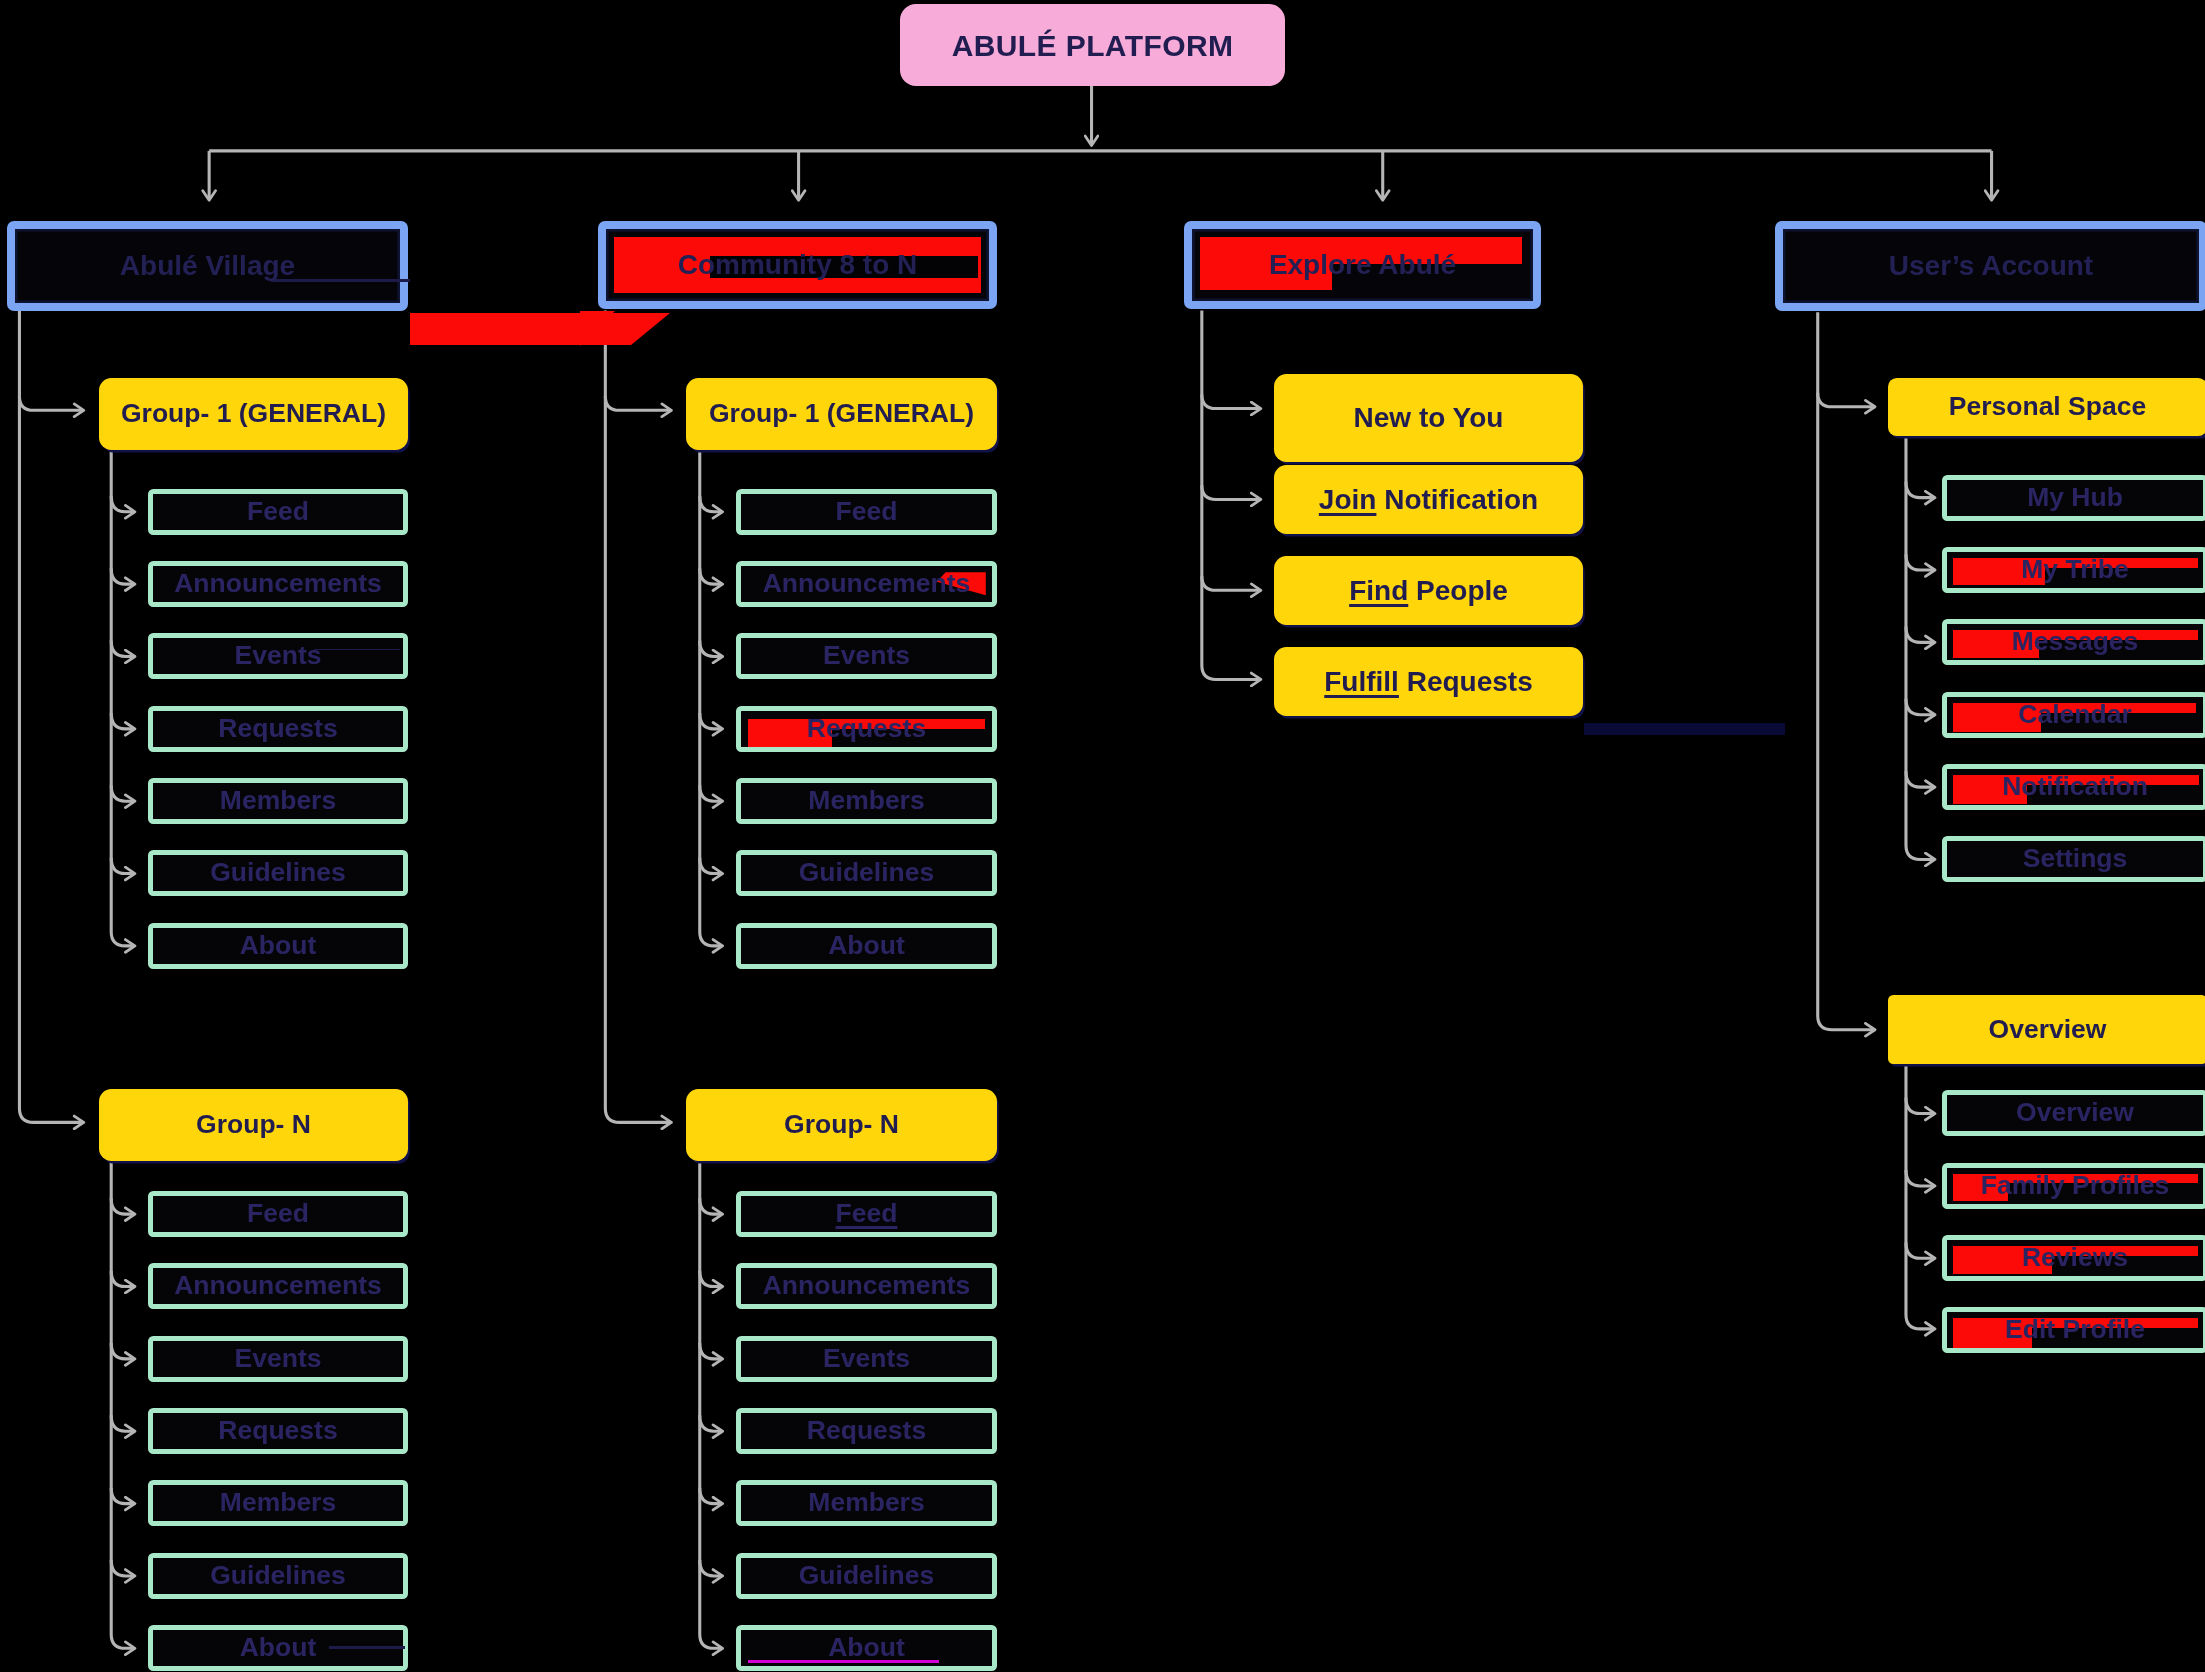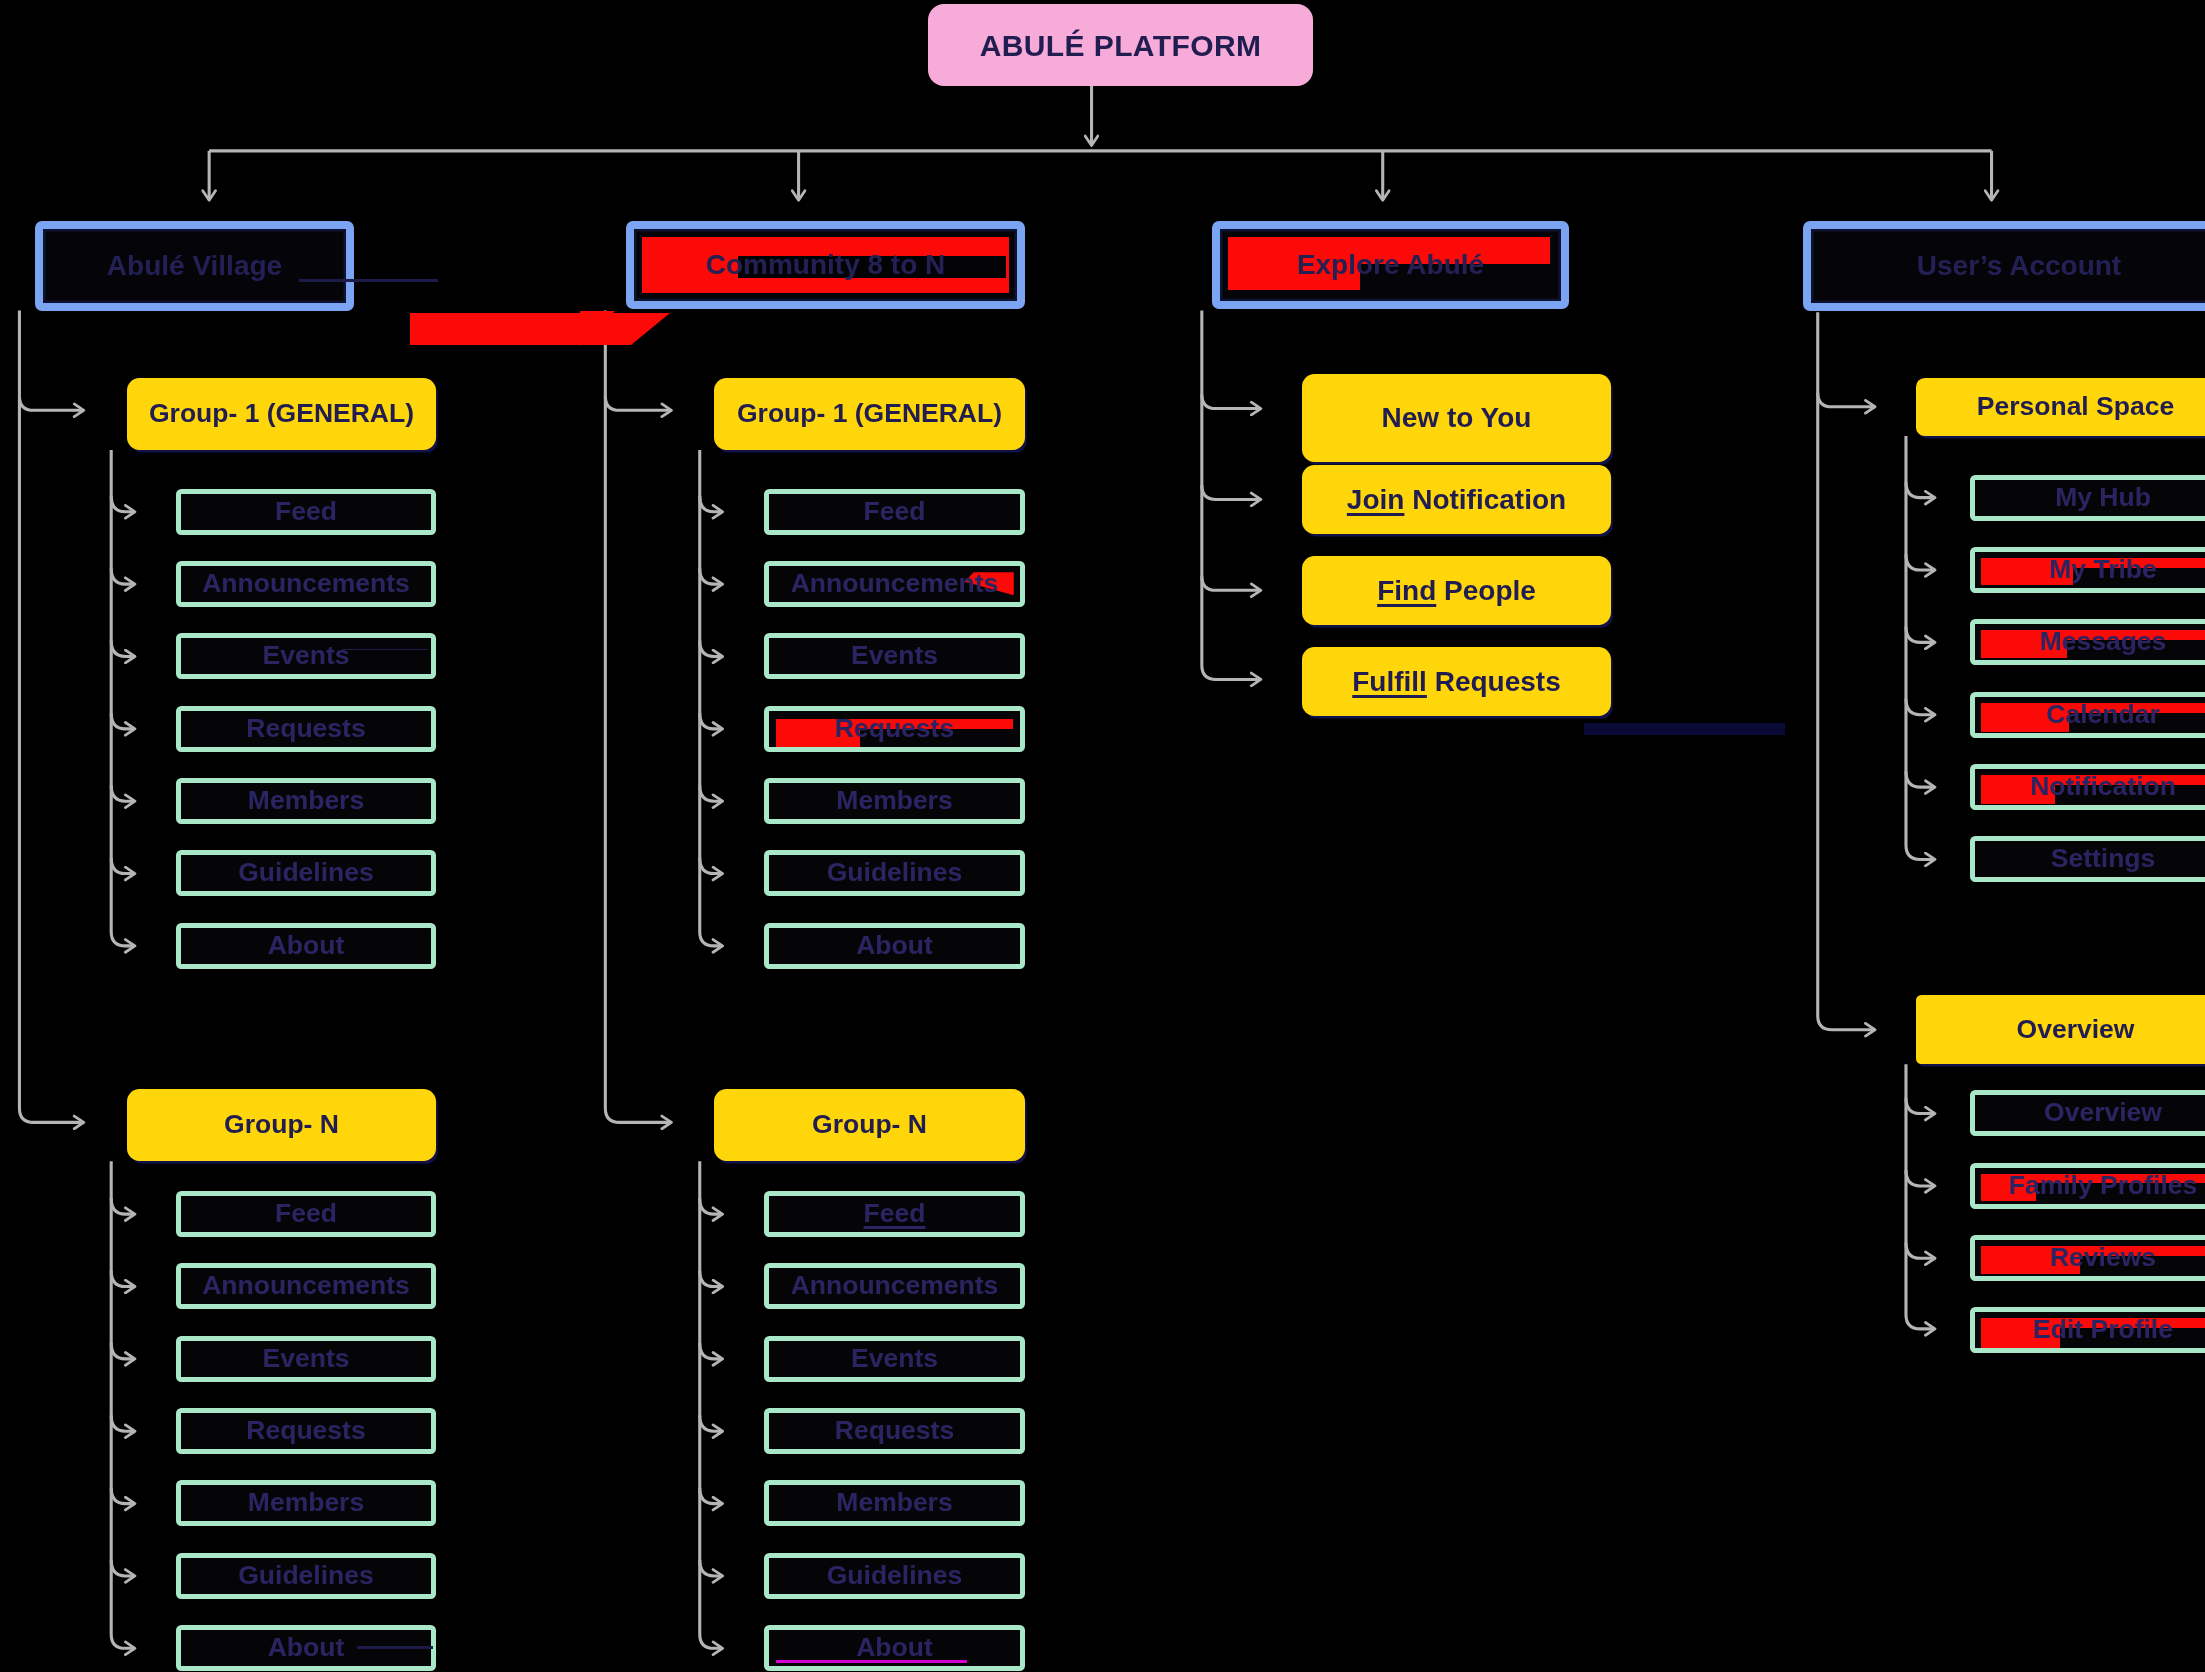--- a/index.html
+++ b/index.html
@@ -4,21 +4,21 @@
 <style>
   * { box-sizing: border-box; }
   html,body { margin:0; padding:0; }
   body {
     width:2206px; height:1673px; position:relative; overflow:hidden;
     background:#000; font-family:"Liberation Sans", sans-serif;
   }
   #wires { position:absolute; left:0; top:0; z-index:1; }
   .node {
     position:absolute; z-index:2; display:flex; align-items:center; justify-content:center;
-    text-align:center; color:#211d51; font-weight:bold; line-height:1.05;margin-left:28px;
+    text-align:center; color:#211d51; font-weight:bold; line-height:1.05;
   }
   .node > span { position:relative; z-index:4; }
   .title {
     background:#f6abd8; border-radius:16px; font-size:30px; letter-spacing:0.4px;
   }
   .hdr {
     background:#050509; border:8px solid #7ba4f2; border-radius:7px; font-size:28px;
     color:#232055; box-shadow: inset 0 0 0 2.6px #0d1331;
   }
   .ybox {
@@ -106,21 +106,21 @@
     <path d="M2160,1244 Q2160,1262 2176,1262 H2192" marker-end="url(#arr)"></path>
     <path d="M2160,1326 Q2160,1344 2176,1344 H2192" marker-end="url(#arr)"></path>
     <path d="M2160,1408 Q2160,1426 2176,1426 H2192" marker-end="url(#arr)"></path>
   </g>
 </svg>
 
 <div class="node title" style="left:900px;top:4.4px;width:385px;height:82px">
   <span>ABULÉ PLATFORM</span>
 </div>
 
-<div class="node hdr" style="left:7px;top:221px;width:319px;height:90px">
+<div class="node hdr" style="left:7px;top:221px;width:401px;height:90px">
   <span>Abulé Village</span>
   <i class="ghost" style="left:256px;top:50px;width:139px"></i>
 </div>
 
 <div class="node hdr" style="left:598px;top:221px;width:399px;height:88px">
   <i class="art" style="left:8px;right:8px;top:8px;bottom:8px"></i>
   <i class="blk" style="left:104px;right:10.6px;top:27px;bottom:23px"></i>
   <span>Community 8 to N</span>
 </div>
 

